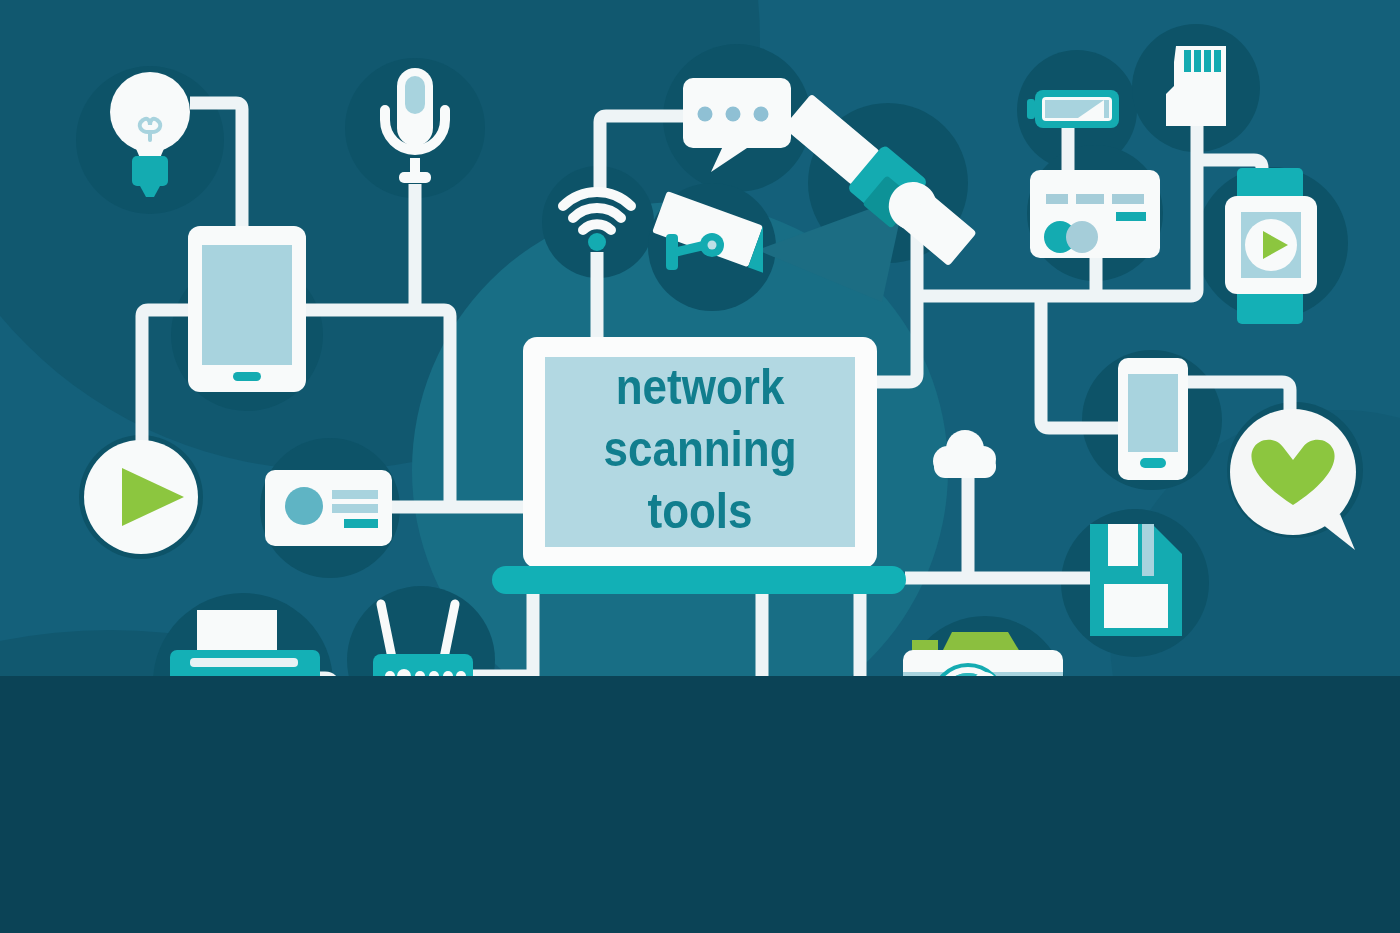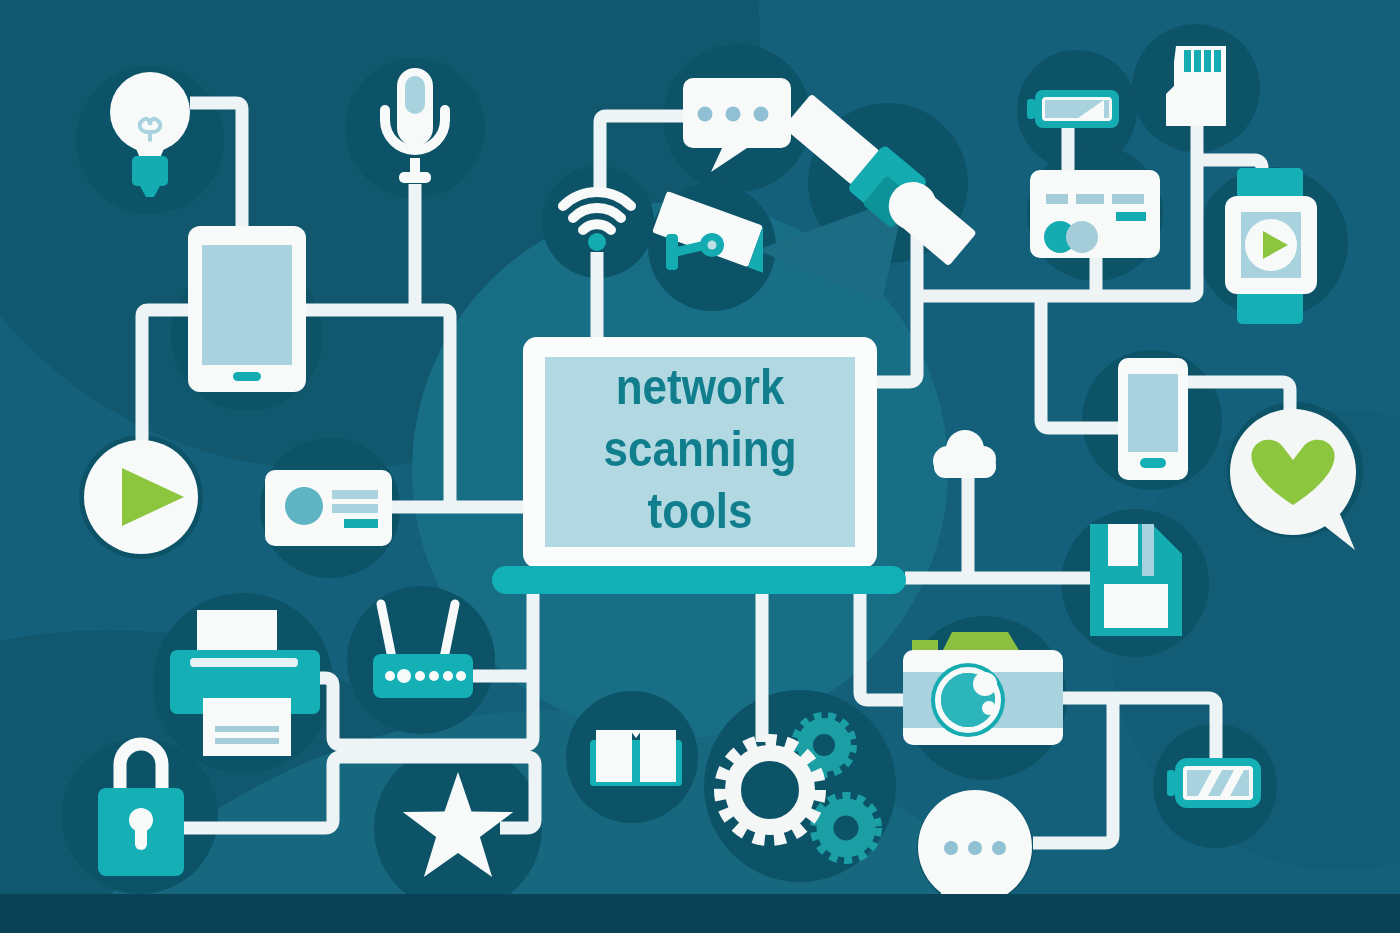--- a/index.html
+++ b/index.html
@@ -1,16 +1,16 @@
 <!DOCTYPE html>
 <html><head>
 <meta charset="utf-8">
 <style>
   html,body{margin:0;padding:0;background:#0b4356;}
-  .stage{width:1400px;height:894px;position:relative;overflow:hidden;}
+  .stage{width:1400px;height:676px;position:relative;overflow:hidden;}
   svg{display:block;}
   .title-line{font-family:"Liberation Sans", sans-serif;font-weight:800;fill:#117e8e;}
 </style>
 </head>
 <body>
 
 <div class="stage">
 <svg width="1400" height="933" viewBox="0 0 1400 933" xmlns="http://www.w3.org/2000/svg">
 
   <g>

